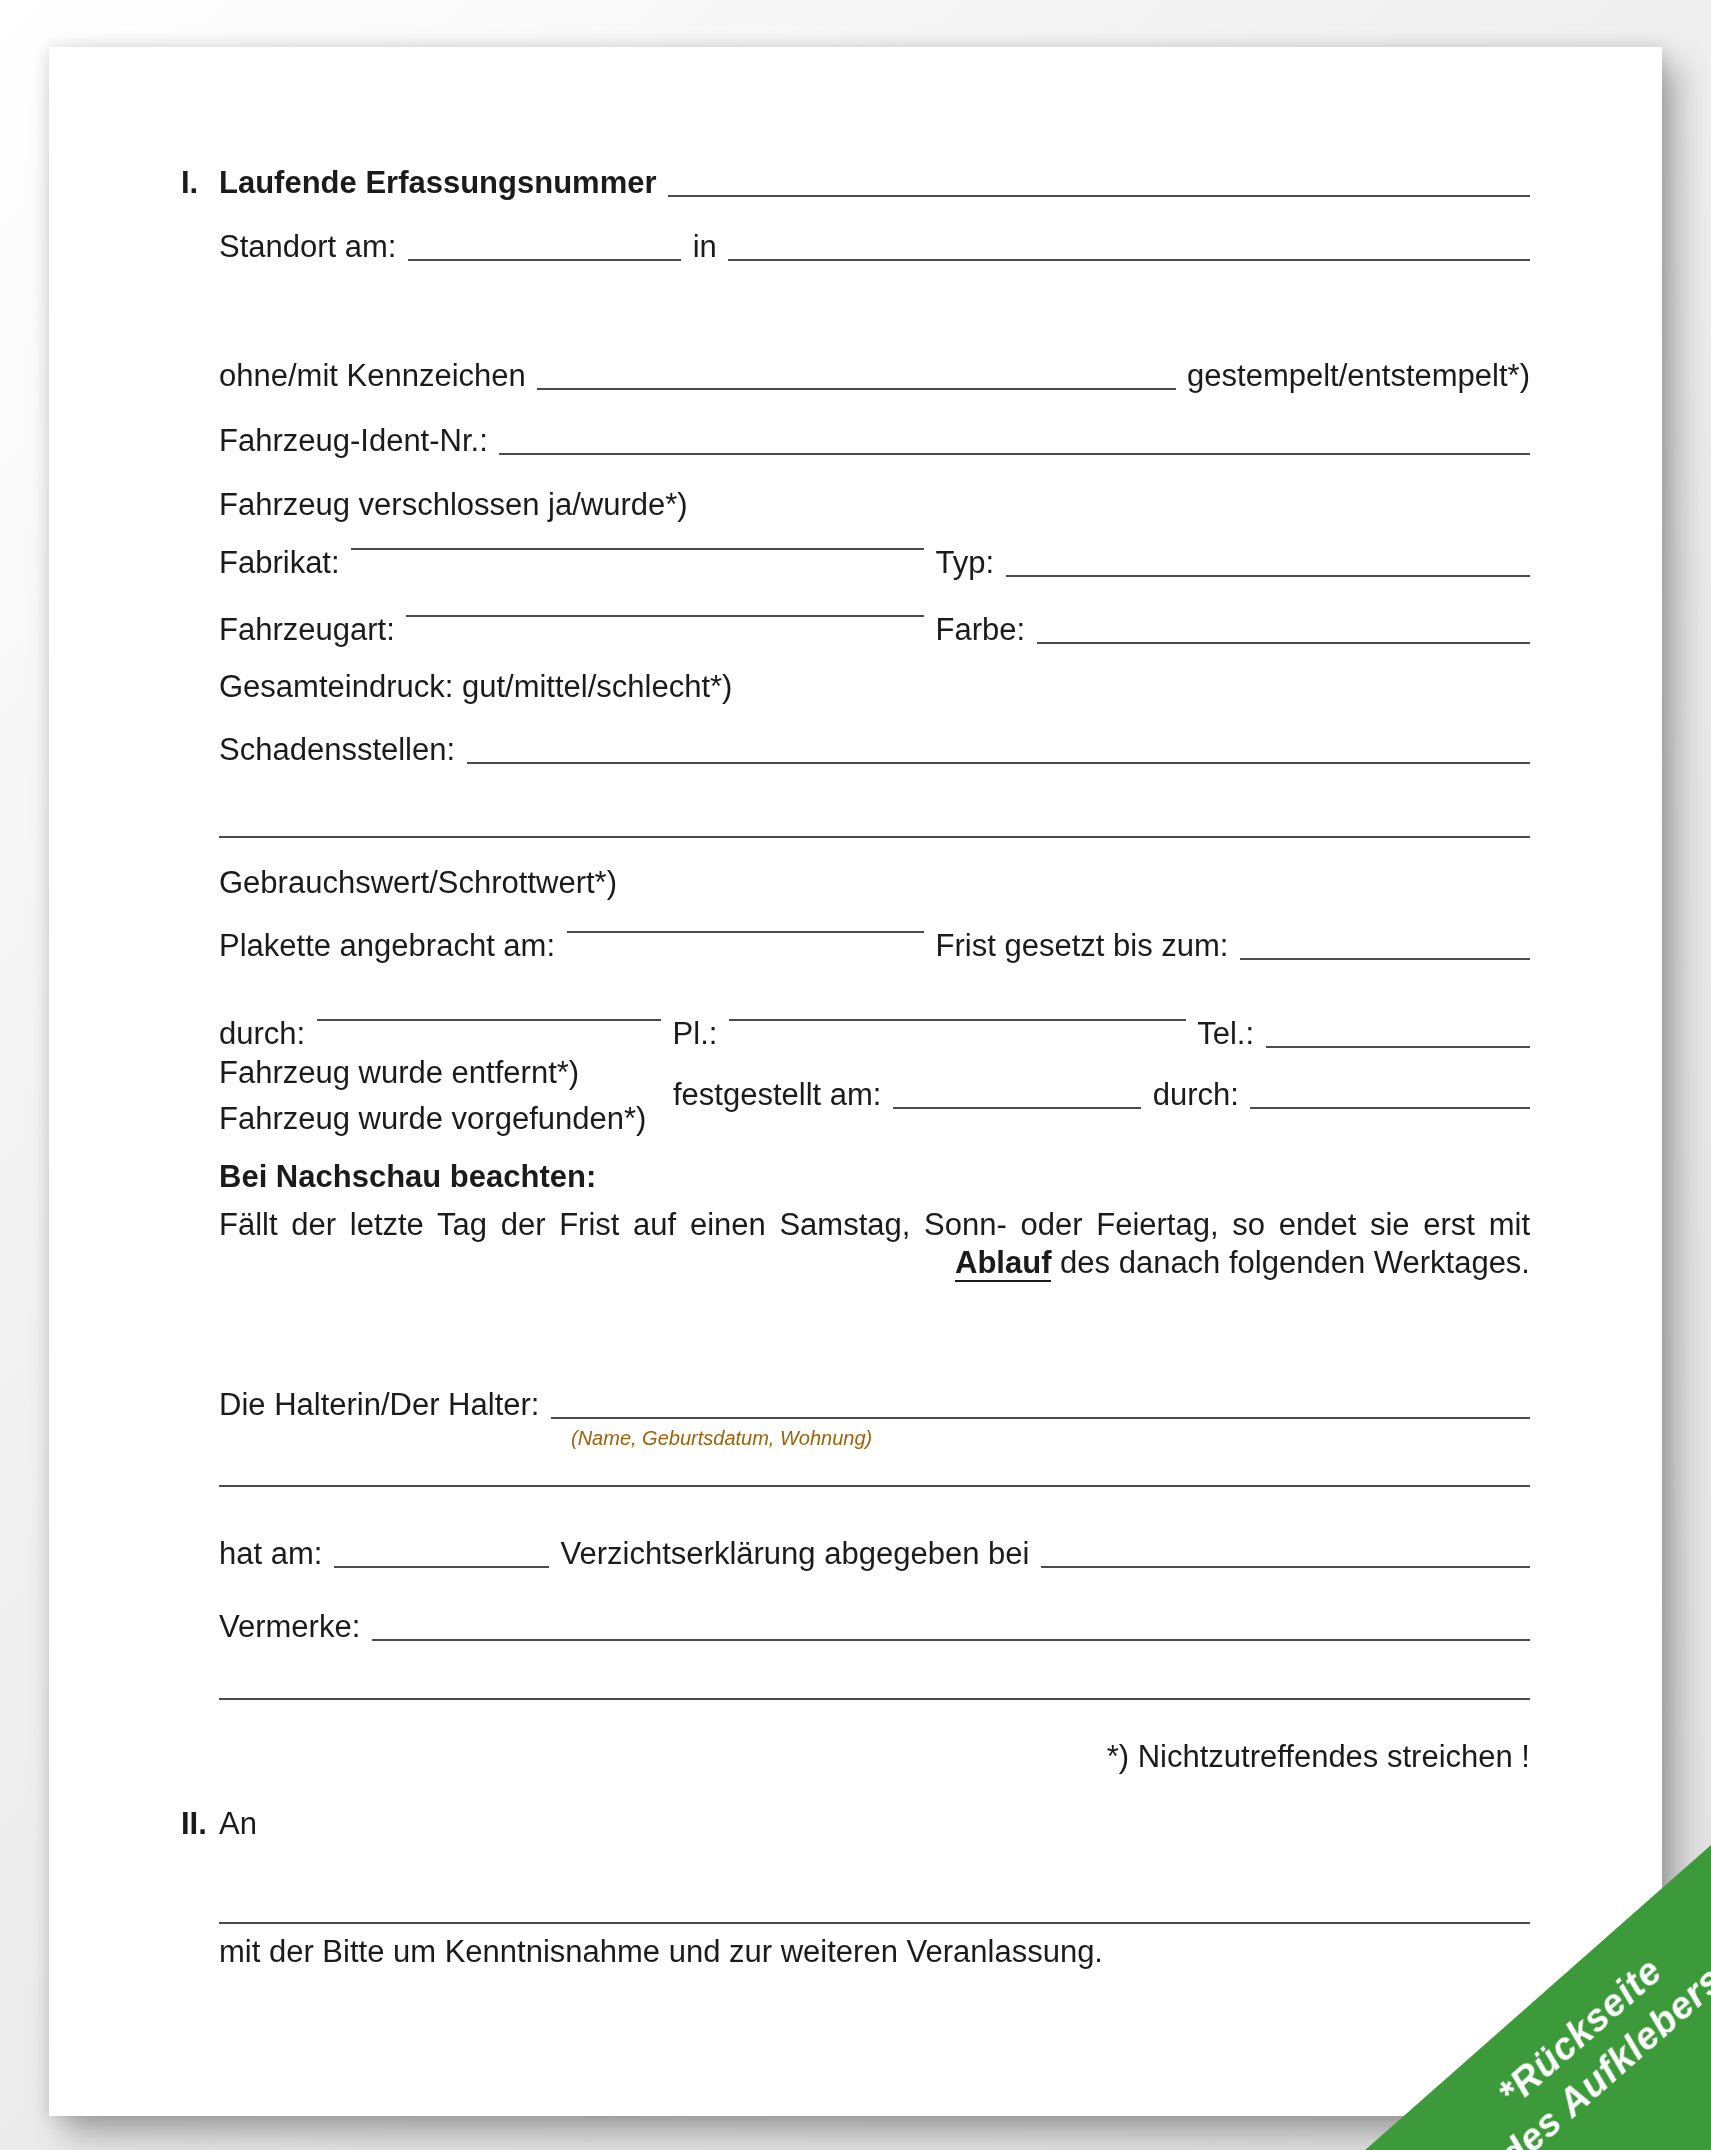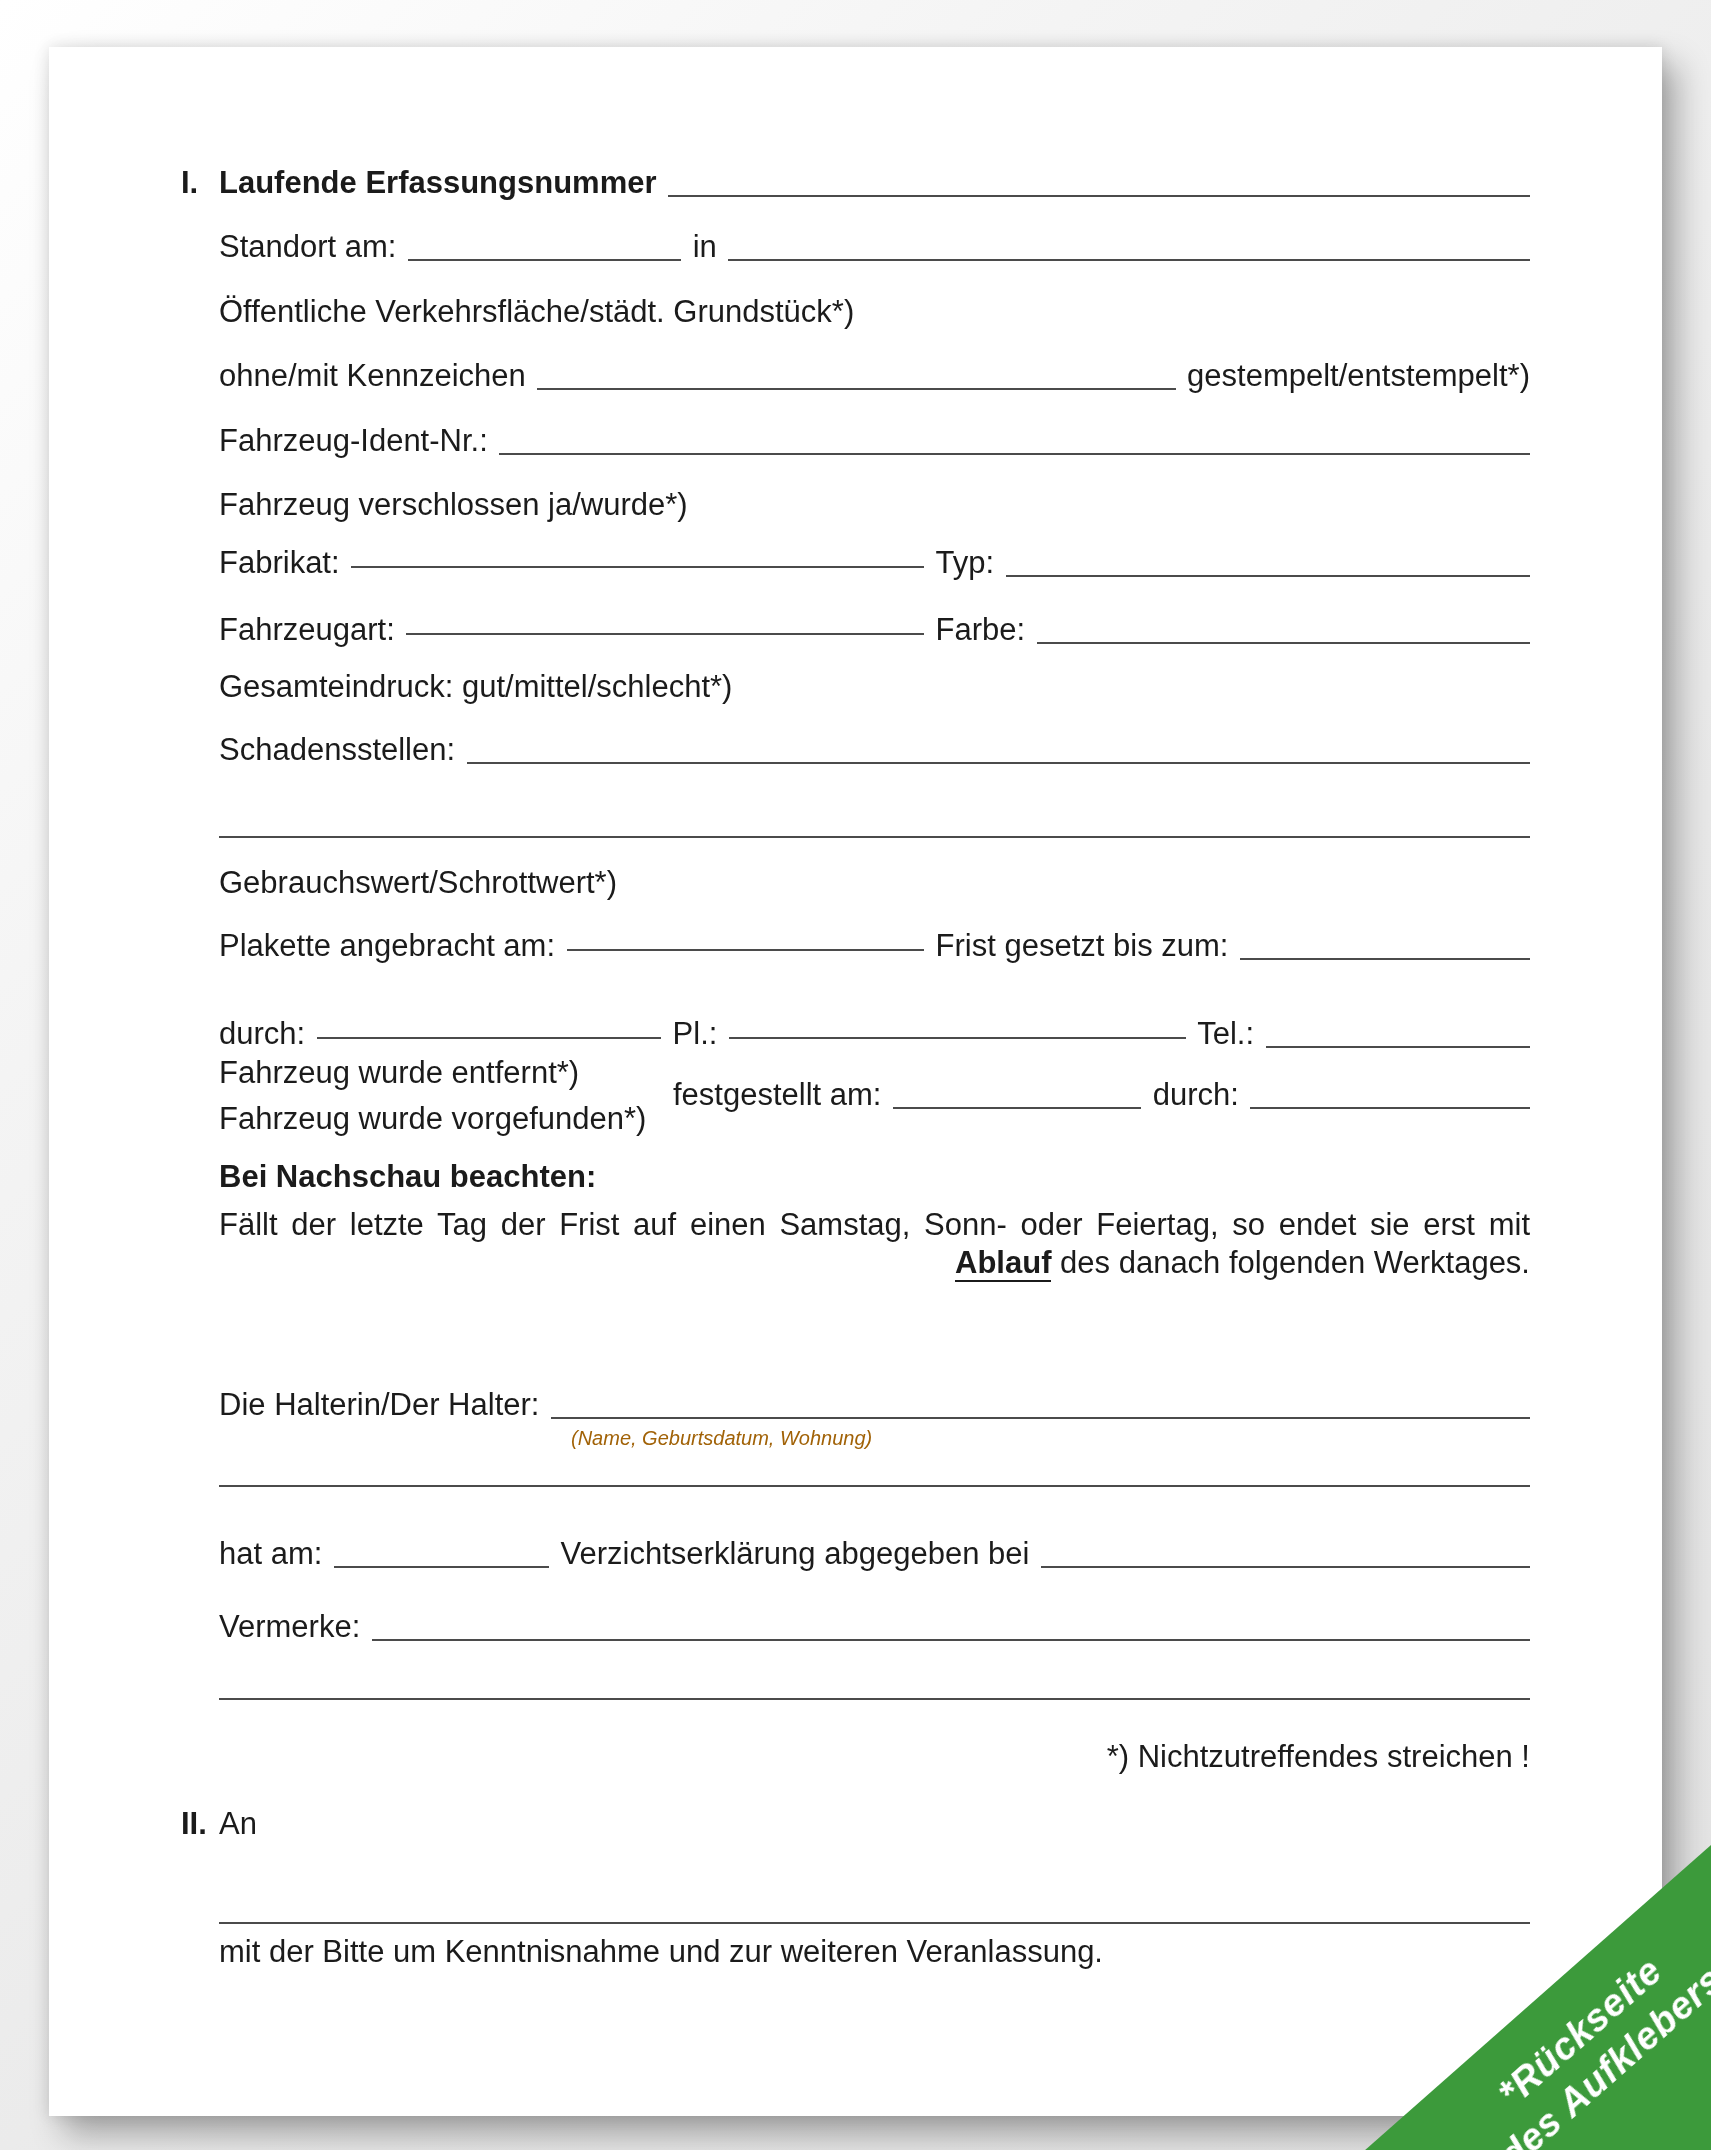--- a/index.html
+++ b/index.html
@@ -10,21 +10,21 @@
   }
   .page{
     position:absolute;left:49px;top:47px;width:1613px;height:2069px;background:#ffffff;
     box-shadow:0 0 15px rgba(0,0,0,.12),15px 18px 31px rgba(0,0,0,.30);
   }
   .row{
     position:absolute;left:170px;right:132px;
     display:flex;align-items:baseline;column-gap:11.6px;
     font-size:31px;line-height:38px;white-space:nowrap;
   }
-  .col{display:flex;align-items:center;column-gap:11.6px;}
+  .col{display:flex;align-items:flex-start;column-gap:11.6px;}
   .c852{width:705px;}
   .c534{width:442px;}
   .c620{width:513px;margin-top:24px;}
   .fill{border-bottom:2.5px solid #4b4b4b;min-width:33px;position:relative;top:4.1px;}
   .grow{flex:1 1 auto;}
   .w330{width:273px;flex:0 0 auto;}
   .w300{width:248px;flex:0 0 auto;}
   .w260{width:215px;flex:0 0 auto;}
   .bold{font-weight:bold;}
   .numeral{position:absolute;left:132px;font-size:31px;line-height:38px;font-weight:bold;}
@@ -59,23 +59,20 @@
     <span class="fill grow"></span>
   </div>
 
   <div class="row" style="top:181px">
     <span>Standort am:</span>
     <span class="fill w330"></span>
     <span>in</span>
     <span class="fill grow"></span>
   </div>
 
-  <div class="row" style="top:246px">
-    <span>Öffentliche Verkehrsfläche/städt. Grundstück*)</span>
-  </div>
 
   <div class="row" style="top:310px">
     <span>ohne/mit Kennzeichen</span>
     <span class="fill grow"></span>
     <span>gestempelt/entstempelt*)</span>
   </div>
 
   <div class="row" style="top:375px">
     <span>Fahrzeug-Ident-Nr.:</span>
     <span class="fill grow"></span>

